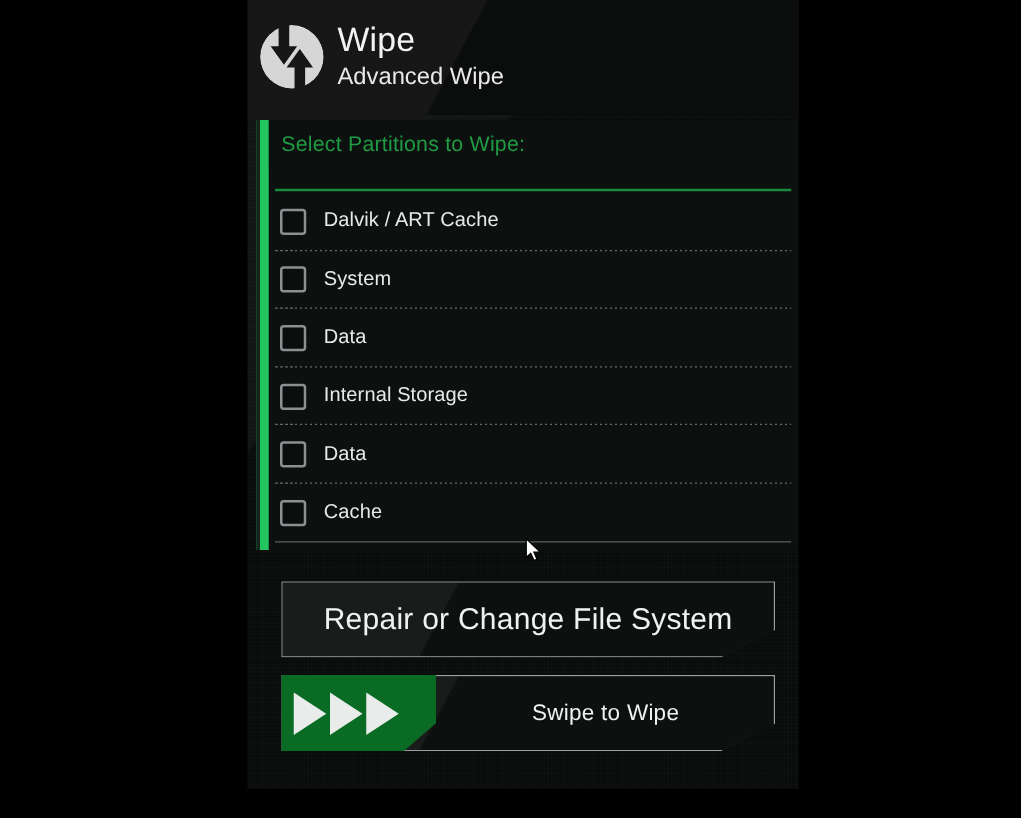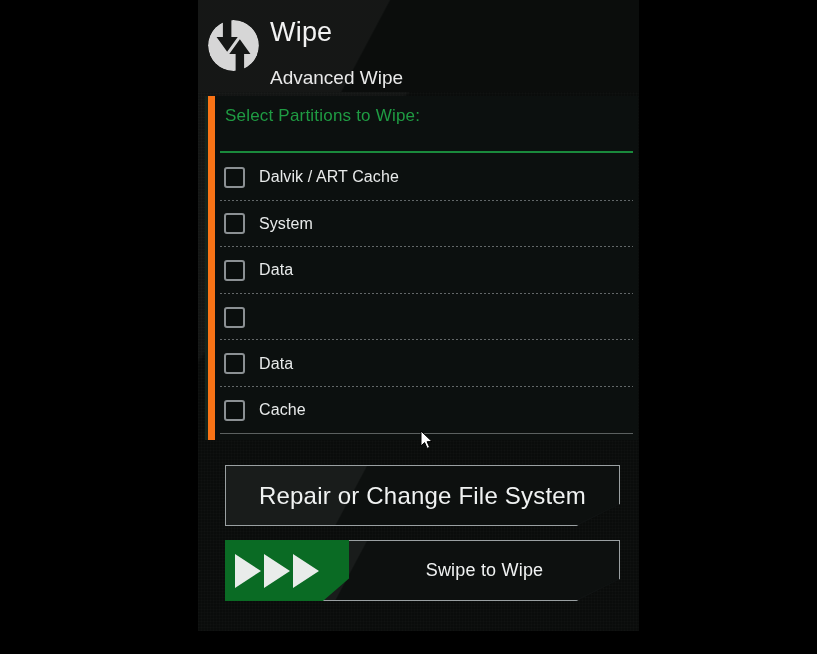--- a/index.html
+++ b/index.html
@@ -89,32 +89,32 @@
     font-size: 27px;
     line-height: 31px;
     font-weight: normal;
     letter-spacing: 0.2px;
     white-space: nowrap;
   }
   .app-subtitle {
     color: #e9e9e9;
     font-size: 19px;
     line-height: 24px;
-    margin-top: 18px;
+    margin-top: 2px;
     white-space: nowrap;
   }
 
   
   .list-panel {
     position: absolute;
     left: 7px;
     top: 96px;
     width: 430px;
     height: 344px;
-    background: #f97316;
+    background: #22c55e;
     border-left: 3px solid #13241c;
     box-sizing: border-box;
     z-index: 6;
   }
   .list-inner {
     position: absolute;
     left: 7px;
     top: 0;
     width: 423px;
     height: 344px;
@@ -369,20 +369,21 @@
           </div>
 
           <div class="row">
             <span class="checkbox"></span>
             <span class="row-label">Data</span>
             <span class="row-sep"></span>
           </div>
 
           <div class="row">
             <span class="checkbox"></span>
+            <span class="row-label">Internal Storage</span>
             <span class="row-sep"></span>
           </div>
 
           <div class="row">
             <span class="checkbox"></span>
             <span class="row-label">Data</span>
             <span class="row-sep"></span>
           </div>
 
           <div class="row">

